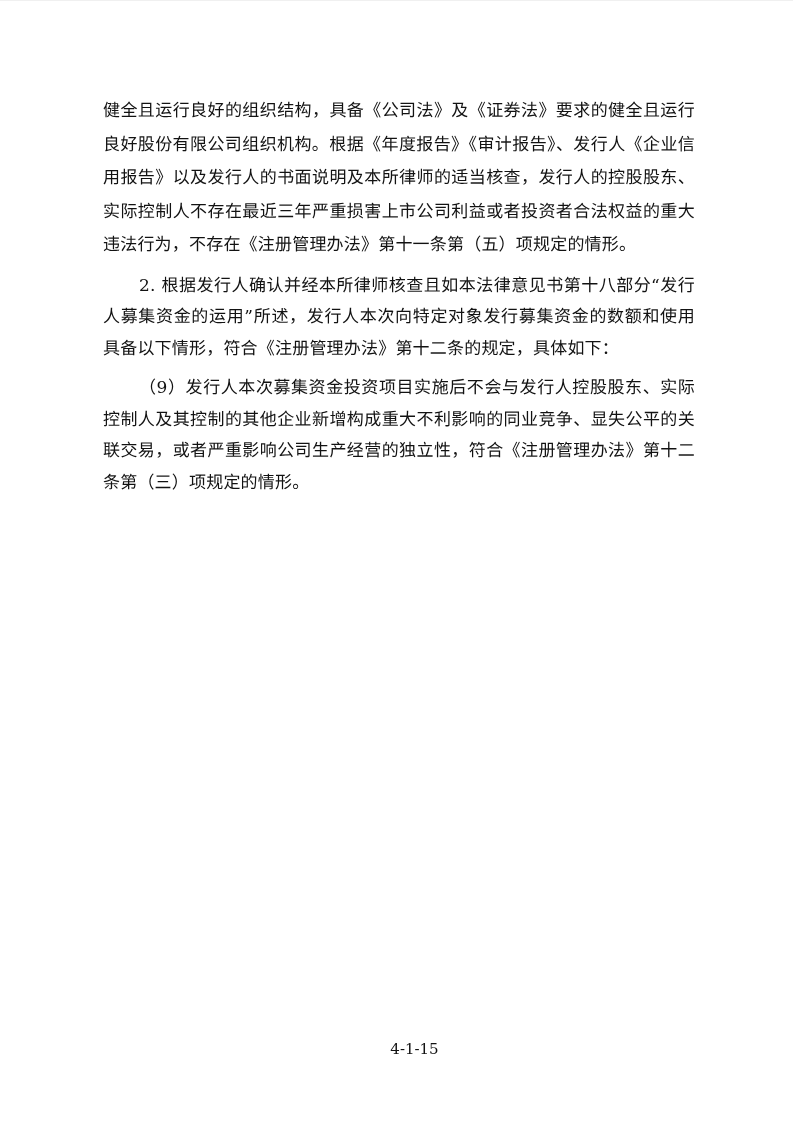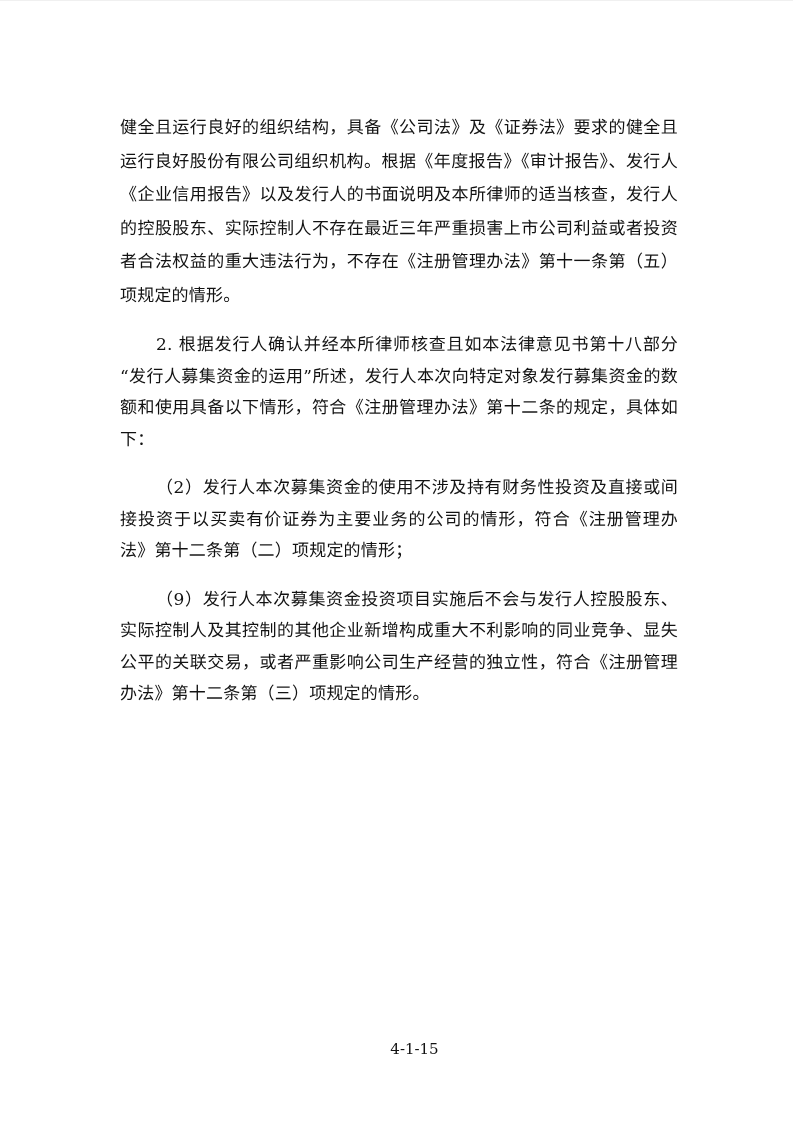--- a/index.html
+++ b/index.html
@@ -18,21 +18,21 @@
     box-sizing: border-box;
     border-top: 1px solid #f0f0f0;
   }
   .content {
     position: absolute;
     left: 103px;
     top: 93px;
     width: 592px;
   }
   .para {
-    margin: 17px;
+    margin: 0;
     font-size: 17px;
     line-height: 31.5px;
     text-align: justify;
     text-justify: inter-ideograph;
     word-break: break-all;
     letter-spacing: 0.2px;
   }
   .para.lead {
     line-height: 33.5px;
   }
@@ -53,19 +53,18 @@
     color: #121212;
   }
 </style>
 </head>
 <body>
 
 <div class="page">
   <main class="content">
     <p class="para lead">健全且运行良好的组织结构，具备《公司法》及《证券法》要求的健全且运行良好股份有限公司组织机构。根据《年度报告》《审计报告》、发行人《企业信用报告》以及发行人的书面说明及本所律师的适当核查，发行人的控股股东、实际控制人不存在最近三年严重损害上市公司利益或者投资者合法权益的重大违法行为，不存在《注册管理办法》第十一条第（五）项规定的情形。</p>
     <p class="para indent">2. 根据发行人确认并经本所律师核查且如本法律意见书第十八部分“发行人募集资金的运用”所述，发行人本次向特定对象发行募集资金的数额和使用具备以下情形，符合《注册管理办法》第十二条的规定，具体如下：</p>
-    <p class="para indent">（2）发行人本次募集资金的使用不涉及持有财务性投资及直接或间接投资于以买卖有价证券为主要业务的公司的情形，符合《注册管理办法》第十二条第（二）项规定的情形；</p>
     <p class="para indent">（9）发行人本次募集资金投资项目实施后不会与发行人控股股东、实际控制人及其控制的其他企业新增构成重大不利影响的同业竞争、显失公平的关联交易，或者严重影响公司生产经营的独立性，符合《注册管理办法》第十二条第（三）项规定的情形。</p>
   </main>
   <footer class="page-footer">
     <span>4-1-15</span>
   </footer>
 </div>
 
 </body></html>

